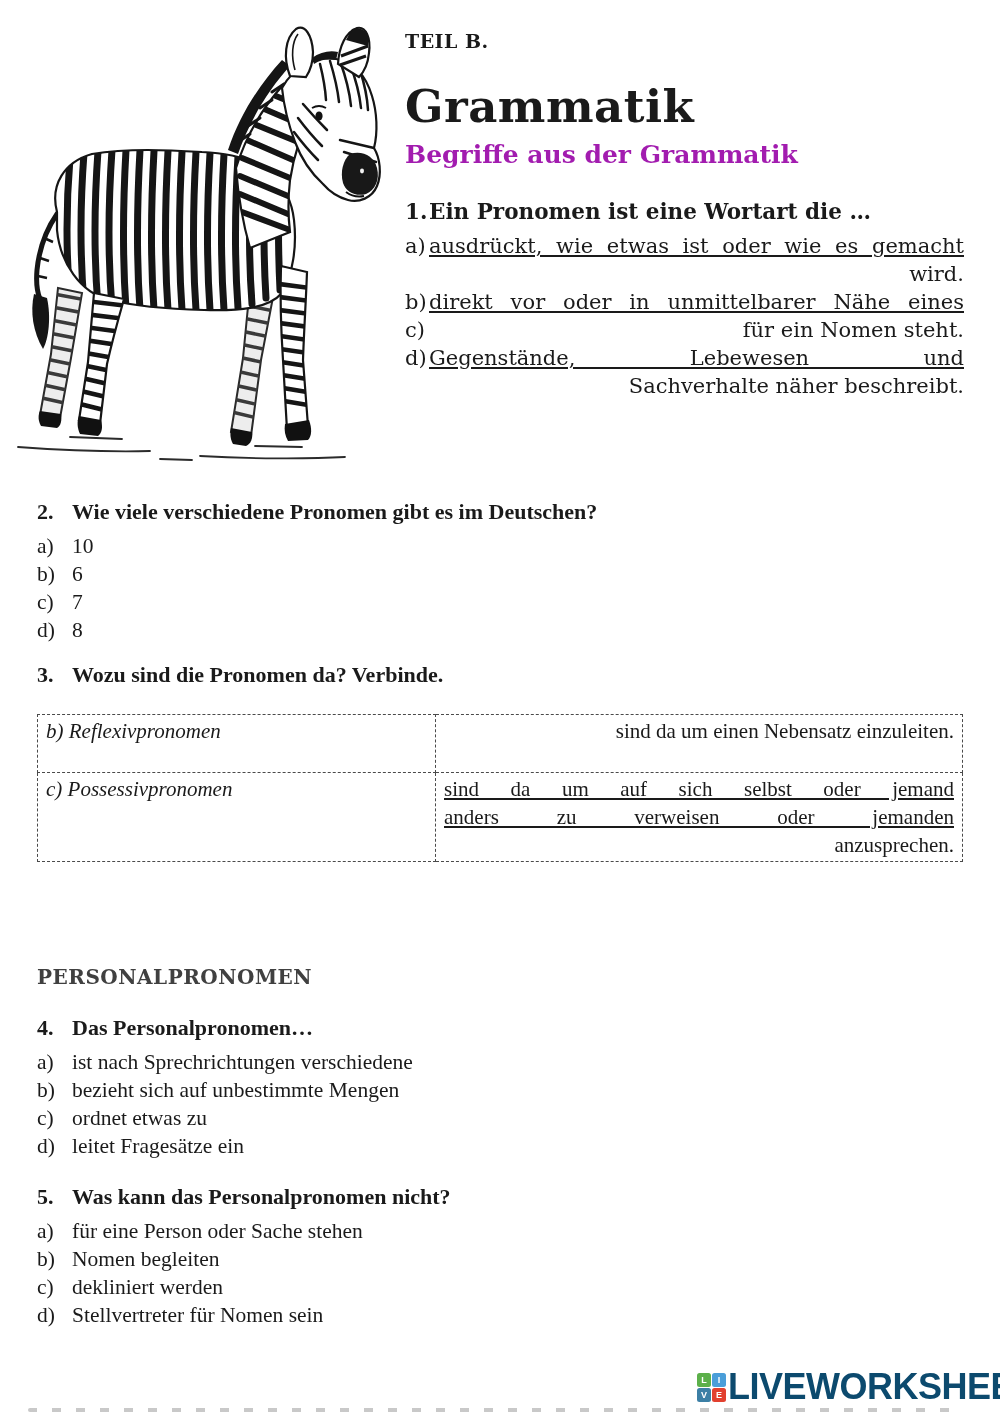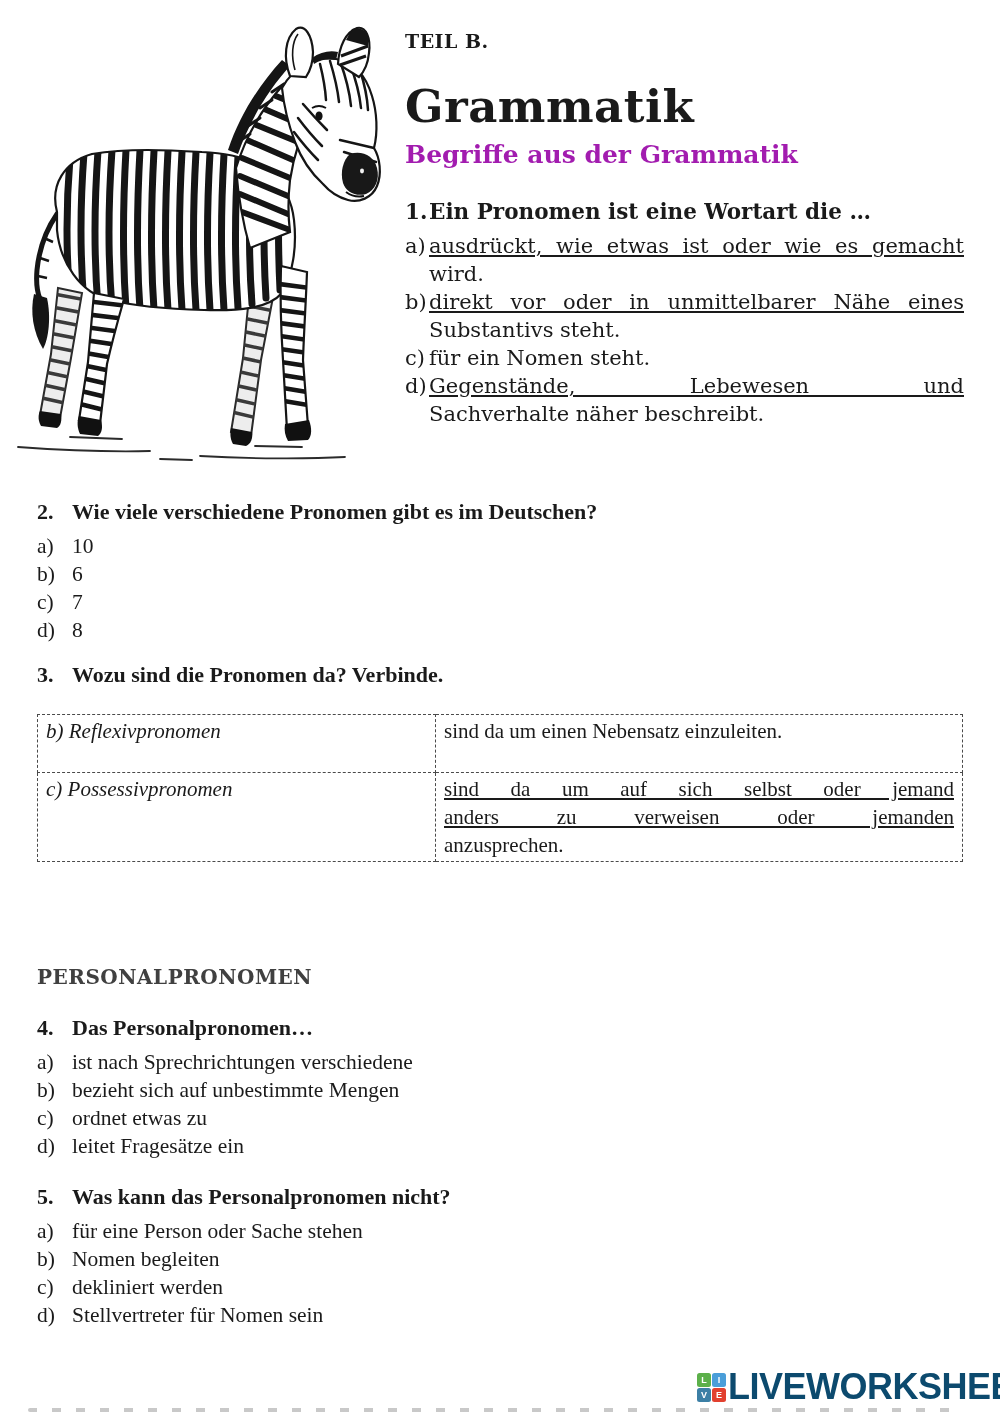--- a/index.html
+++ b/index.html
@@ -12,21 +12,21 @@
   .page-title{font-size:45px;font-weight:bold;margin-top:28px;letter-spacing:.5px;}
   .page-subtitle{font-size:25px;font-weight:bold;color:#a21caf;margin-top:7px;}
 
   
   .qhead{display:grid;grid-template-columns:35px 1fr;font-weight:bold;
          font-size:22px;line-height:28px;}
   .qhead.tight{grid-template-columns:24px 1fr;font-size:21.5px;}
   .opts{margin-top:6px;}
   .opt{display:grid;grid-template-columns:35px 1fr;font-size:21.5px;line-height:28px;}
   .opt.tight{grid-template-columns:24px 1fr;font-size:21px;}
-  .ln{display:block;}
+  .ln{display:block;text-align:right;}
   .jl{text-align:justify;text-align-last:justify;text-decoration:underline;}
   .serif2, .serif2 .opt, .serif2 .qhead{font-family:"Liberation Serif",serif;}
 
   
   table.match{border-collapse:collapse;width:926px;table-layout:fixed;
               font-size:21px;line-height:28px;}
   table.match td{border:1px dashed #4a4a4a;vertical-align:top;padding:2px 8px 2px 8px;}
   td.lcell{width:381px;font-style:italic;font-family:"Liberation Serif",serif;}
   td.rcell{padding-left:12px;font-family:"Liberation Serif",serif;}
   tr.r1 td{height:51px;} tr.r2 td{height:53px;} tr.r3 td{height:84px;}
@@ -189,21 +189,20 @@
       <span>a)</span>
       <span>
         <span class="ln jl">ausdrückt, wie etwas ist oder wie es gemacht</span>
         <span class="ln">wird.</span>
       </span>
     </div>
     <div class="opt tight">
       <span>b)</span>
       <span>
         <span class="ln jl">direkt vor oder in unmittelbarer Nähe eines</span>
-        <span class="ln">Substantivs steht.</span>
       </span>
     </div>
     <div class="opt tight">
       <span>c)</span>
       <span>
         <span class="ln">für ein Nomen steht.</span>
       </span>
     </div>
     <div class="opt tight">
       <span>d)</span>

